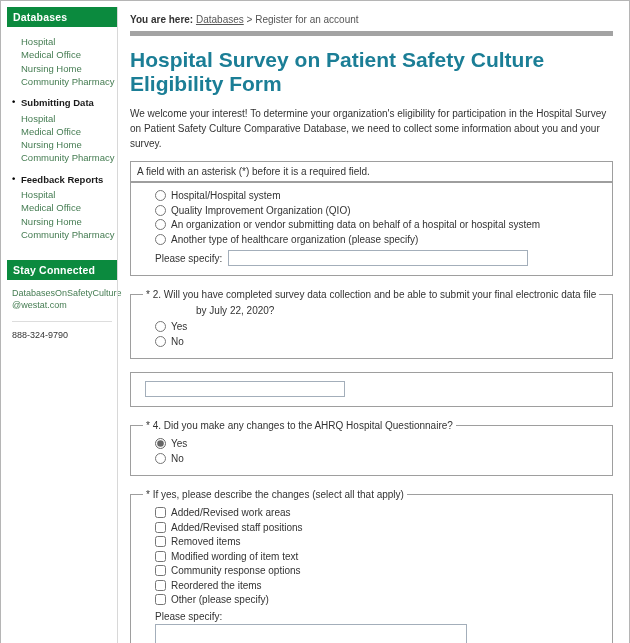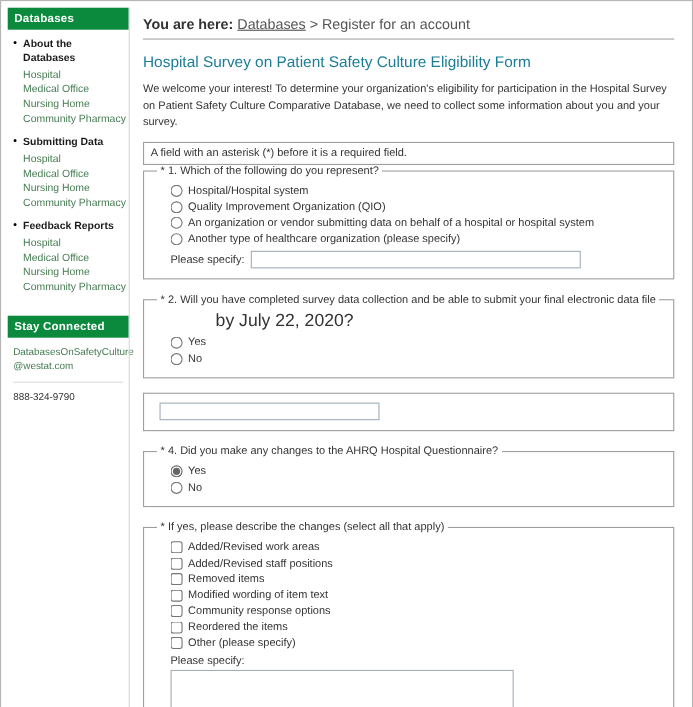--- a/index.html
+++ b/index.html
@@ -24,30 +24,30 @@
   .side-title::before { content:"•"; position:absolute; left:0; top:-1px; color:#000; }
   .side-link {
     display:block; color:#467d53; text-decoration:none;
     padding-left:9px; line-height:1.4; cursor:pointer; font-size:9.5px;
   }
   .contact { padding:7px 5px; font-size:9px; line-height:1.35; }
   .email-link { color:#467d53; text-decoration:none; display:block; cursor:pointer; }
   .phone { margin-top:9px; border-top:1px solid #ddd; padding-top:7px; color:#333; }
   
   .content { flex:1; border-left:1px solid #d8d8d8; padding:4px 10px 8px 12px; min-width:0; }
-  .breadcrumb { font-size:13px; color:#555; padding:3px 0 6px; border-bottom:1px solid #a3a3a3; }
+  .breadcrumb { font-size:10px; color:#555; padding:3px 0 6px; border-bottom:5px solid #a3a3a3; }
   .breadcrumb .prefix { font-weight:bold; color:#333; }
   .breadcrumb a { color:#555; text-decoration:underline; cursor:pointer; }
-  .page-title { font-size:14px; font-weight:normal; color:#1b7e96; margin:12px 0 10px; }
+  .page-title { font-size:21px; font-weight:bold; color:#1b7e96; margin:12px 0 10px; }
   .intro { font-size:10px; line-height:1.5; color:#333; margin-bottom:10px; }
   .note { border:1px solid #9e9e9e; padding:4px 6px; font-size:10px; }
   fieldset { border:1px solid #9e9e9e; margin-bottom:13px; padding:5px 10px 9px; }
   legend { font-size:10px; color:#333; padding:0 3px; margin-left:2px; }
   .legend-nowrap { white-space:nowrap; }
-  .legend-line2 { font-size:16px; margin:0 0 4px 12px;padding-left:43px; }
+  .legend-line2 { font-size:10px; margin:0 0 4px 12px;padding-left:43px; }
   .opt { display:flex; align-items:center; gap:5px; margin:1px 0 1px 14px; font-size:10px; line-height:1.35; cursor:pointer; }
   .opt input { width:11px; height:11px; margin:0; flex:none; accent-color:#666; }
   .specify-row { display:flex; align-items:center; gap:6px; margin:4px 0 0 14px; font-size:10px; }
   input[type="text"] { border:1px solid #a3aeba; font-size:10px; padding:1px 3px; height:16px; background:#fff; }
   .specify-input { width:300px; }
   .q3-input { width:200px; margin:3px 0 0 4px; display:block; }
   .specify-label { font-size:10px; margin:4px 0 0 14px; }
   .q5-textarea {
     display:block; width:312px; height:80px; margin:2px 0 0 14px;
     border:1px solid #a3aeba; font-size:10px; font-family:"Liberation Sans", sans-serif;
@@ -57,21 +57,20 @@
 </head>
 <body>
 
 <div class="frame">
 
   <div class="sidebar">
     <div class="green-bar">Databases</div>
 
     <div class="side-list">
       <div class="side-section">
-        <div class="side-title">About the Databases</div>
         <a class="side-link">Hospital</a>
         <a class="side-link">Medical Office</a>
         <a class="side-link">Nursing Home</a>
         <a class="side-link">Community Pharmacy</a>
       </div>
       <div class="side-section">
         <div class="side-title">Submitting Data</div>
         <a class="side-link">Hospital</a>
         <a class="side-link">Medical Office</a>
         <a class="side-link">Nursing Home</a>
@@ -106,21 +105,20 @@
       <span>Register for an account</span>
     </div>
 
     <h1 class="page-title">Hospital Survey on Patient Safety Culture Eligibility Form</h1>
 
     <p class="intro">We welcome your interest! To determine your organization's eligibility for participation in the Hospital Survey on Patient Safety Culture Comparative Database, we need to collect some information about you and your survey.</p>
 
     <div class="note">A field with an asterisk (*) before it is a required field.</div>
 
     <fieldset>
-      <legend>* 1. Which of the following do you represent?</legend>
       <label class="opt">
         <input type="radio" name="q1" style="">
         <span>Hospital/Hospital system</span>
       </label>
       <label class="opt">
         <input type="radio" name="q1" style="">
         <span>Quality Improvement Organization (QIO)</span>
       </label>
       <label class="opt">
         <input type="radio" name="q1" style="">

